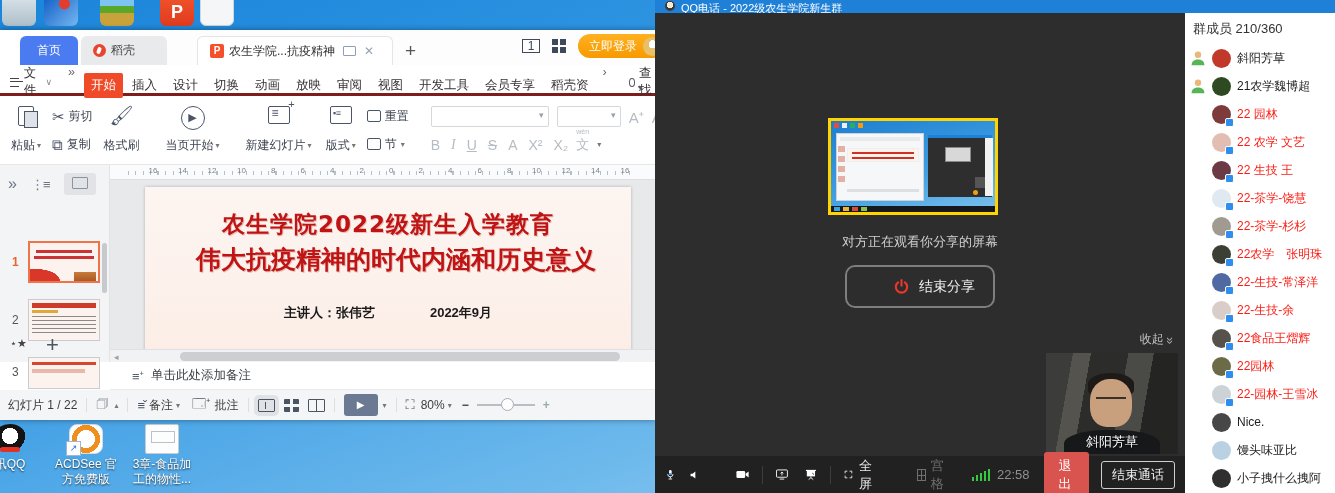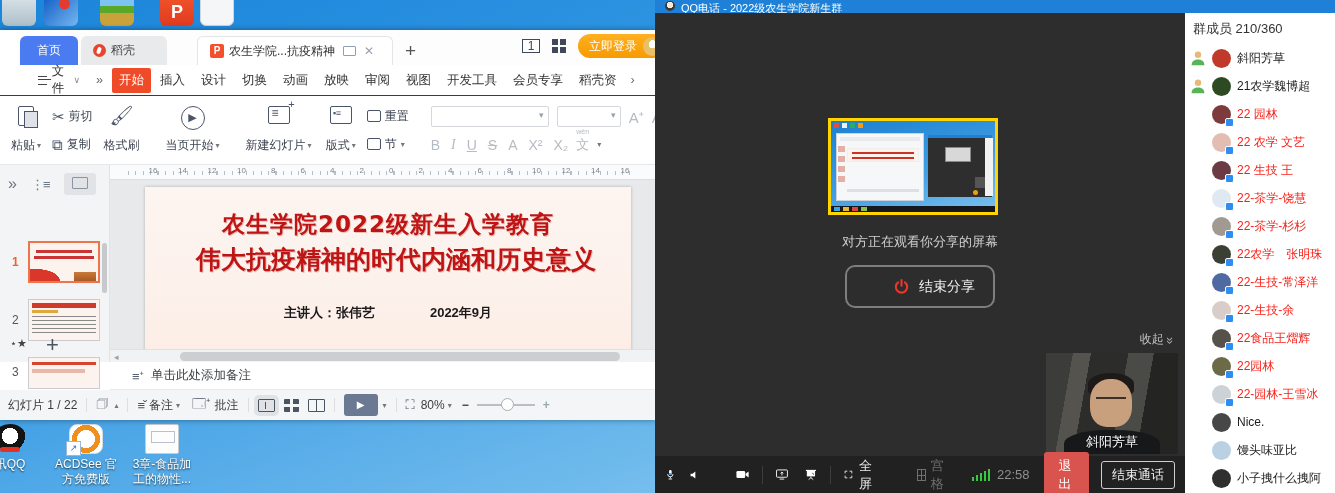--- a/index.html
+++ b/index.html
@@ -42,21 +42,21 @@
   .win-ic { color:#3e4a5a; font-size:12px; border:1px solid #3e4a5a; width:18px; height:14px; text-align:center; line-height:12px; }
   .grid-ic { width:14px; height:14px; background:
       linear-gradient(#3e4a5a,#3e4a5a) 0 0/6px 6px no-repeat,
       linear-gradient(#3e4a5a,#3e4a5a) 8px 0/6px 6px no-repeat,
       linear-gradient(#3e4a5a,#3e4a5a) 0 8px/6px 6px no-repeat,
       linear-gradient(#3e4a5a,#3e4a5a) 8px 8px/6px 6px no-repeat; }
   .login-pill { background:linear-gradient(180deg,#ffb020,#f79a00); color:#fff; font-size:12px; height:24px; border-radius:12px; display:flex; align-items:center; padding:0 3px 0 11px; gap:6px; }
   .login-ava { width:19px; height:19px; border-radius:50%; background:radial-gradient(circle at 50% 38%,#fff 0 4px,#e8c06a 4px); }
 
   
-  .menubar { position:absolute; left:0; top:35px; width:100%; height:31px; border-bottom:1px solid #7f1d1d; display:flex; align-items:center; font-size:12.5px; color:#333;padding-left:28px; }
+  .menubar { position:absolute; left:0; top:35px; width:100%; height:31px; border-bottom:3px solid #7f1d1d; display:flex; align-items:flex-start; font-size:12.5px; color:#333; }
   .mb-file { display:flex; align-items:center; gap:5px; padding:0 10px; }
   .hamb { width:13px; height:9px; border-top:1.5px solid #444; border-bottom:1.5px solid #444; position:relative; }
   .hamb:after { content:""; position:absolute; left:0; top:2.5px; width:13px; border-top:1.5px solid #444; }
   .carat { color:#888; font-size:9px; }
   .chev2 { color:#666; margin:0 8px 0 6px; }
   .menu-item { padding:4px 7px; margin:8px 1px; white-space:nowrap; }
   .menu-item.active { background:#f04b28; color:#fff; border-radius:2px; }
   .mb-find { display:flex; align-items:center; gap:4px; margin-left:14px; color:#333; }
   .lens { width:9px; height:9px; border:1.5px solid #556; border-radius:50%; position:relative; }
   .lens:after { content:""; position:absolute; left:8px; top:8px; width:5px; height:1.5px; background:#556; transform:rotate(45deg); }

